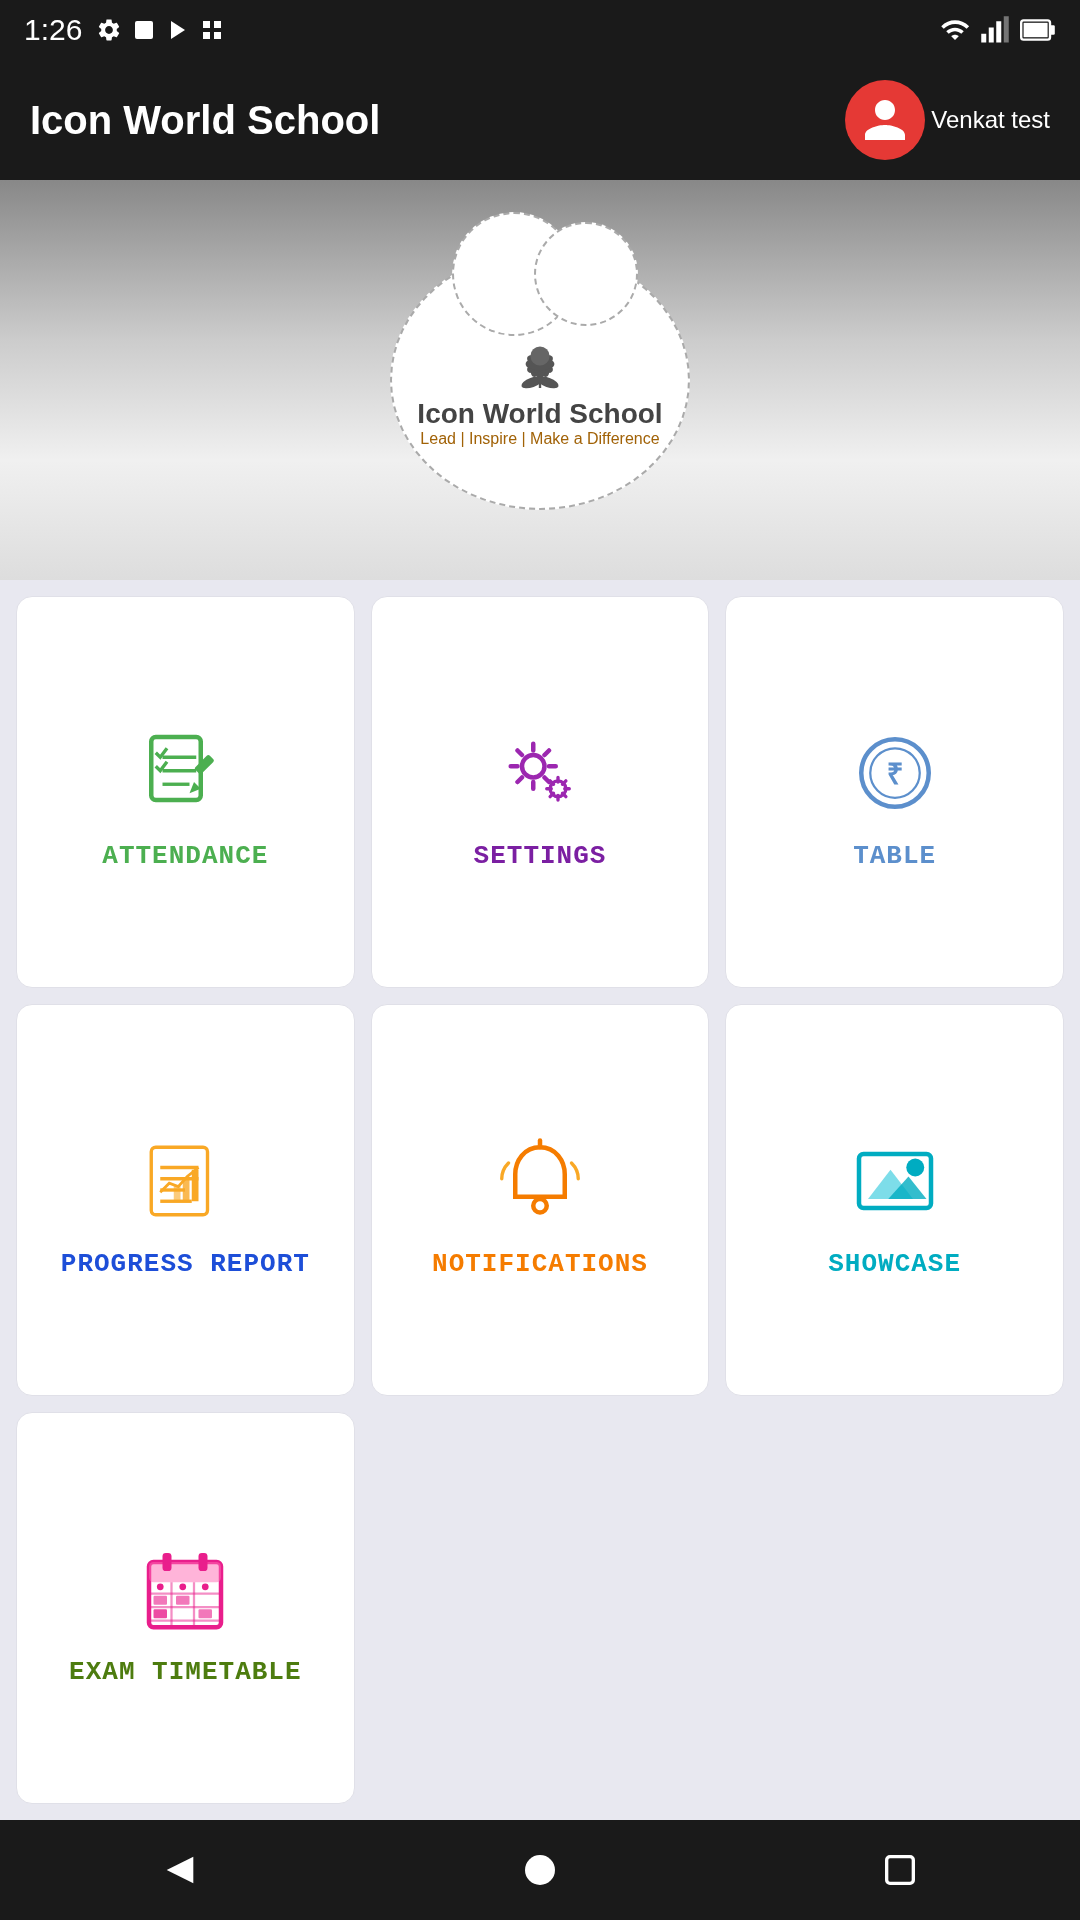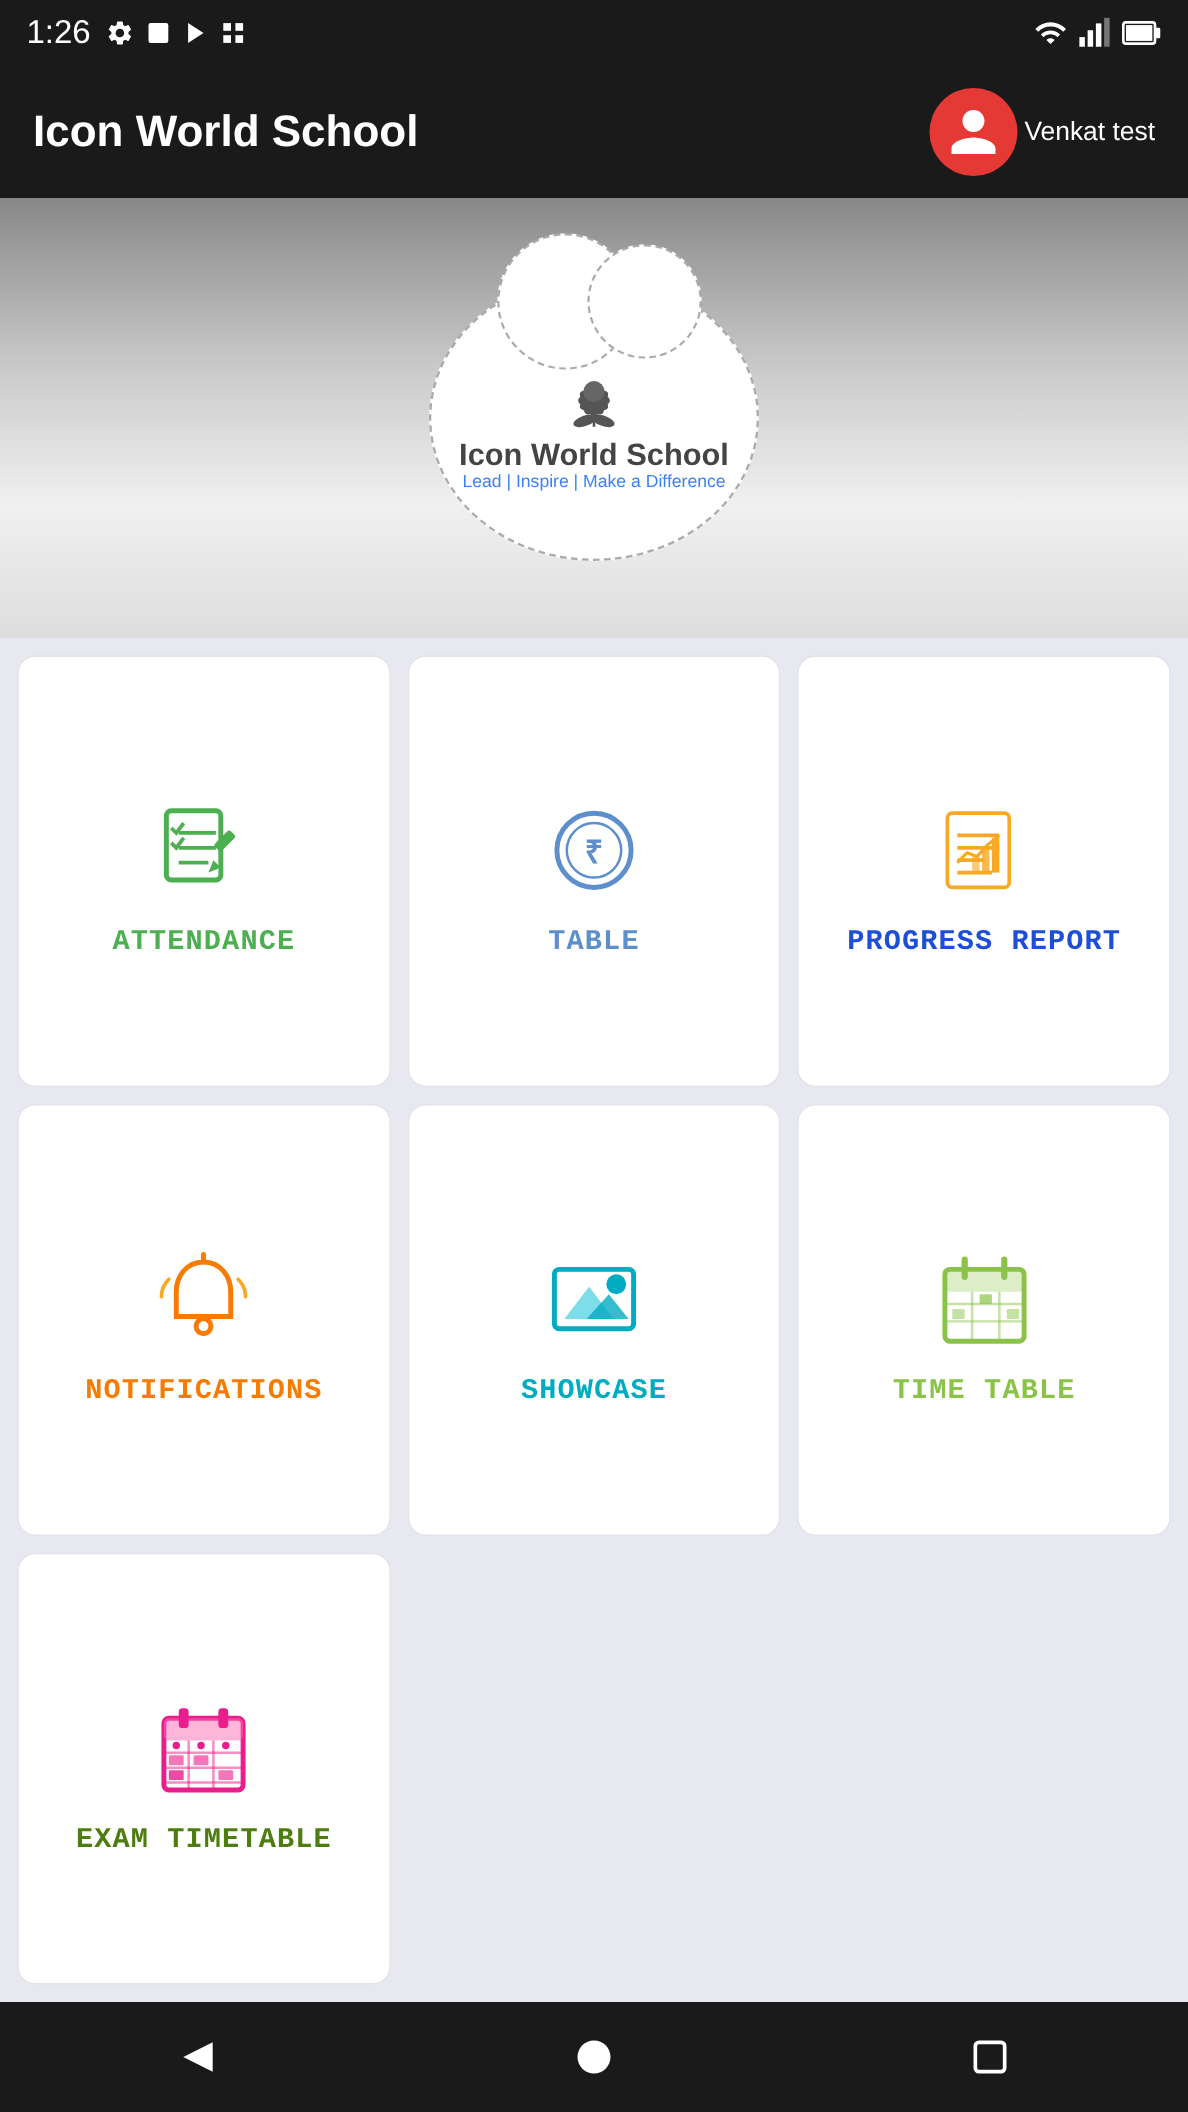--- a/index.html
+++ b/index.html
@@ -142,21 +142,21 @@
     .logo-name {
       font-size: 28px;
       font-weight: bold;
       color: #444;
       z-index: 1;
       text-align: center;
       margin-top: 6px;
     }
     .logo-tagline {
       font-size: 16px;
-      color: #3b82f6;
+      color: #a16207;
       z-index: 1;
       text-align: center;
     }
 
     
     .grid-container {
       flex: 1;
       background: #e8e8f0;
       padding: 16px;
       display: grid;
@@ -329,20 +329,33 @@
         <polyline points="14,22 18,26 24,18" stroke="#4caf50" stroke-width="3" fill="none"></polyline>
         <polyline points="14,34 18,38 24,30" stroke="#4caf50" stroke-width="3" fill="none"></polyline>
 
         <rect x="48" y="36" width="18" height="8" rx="2" fill="#4caf50" transform="rotate(-45 48 36)"></rect>
         <polygon points="44,58 48,48 54,54" fill="#4caf50"></polygon>
       </svg>
     </div>
     <span class="grid-label color-green">ATTENDANCE</span>
   </div>
 
+  <div class="grid-item">
+    <div class="grid-icon">
+      <svg viewBox="0 0 80 80" fill="none">
+
+        <circle cx="34" cy="34" r="10" stroke="#9c27b0" stroke-width="4" fill="none"></circle>
+        <path d="M34,14 L34,20 M54,34 L48,34 M34,54 L34,48 M14,34 L20,34 M48,20 L44,24 M44,44 L48,48 M20,48 L24,44 M24,24 L20,20" stroke="#9c27b0" stroke-width="4" stroke-linecap="round"></path>
+
+        <circle cx="56" cy="54" r="7" stroke="#9c27b0" stroke-width="3" fill="none"></circle>
+        <path d="M56,44 L56,48 M66,54 L62,54 M56,64 L56,60 M46,54 L50,54 M63,47 L60,50 M60,58 L63,61 M49,61 L52,58 M52,50 L49,47" stroke="#9c27b0" stroke-width="3" stroke-linecap="round"></path>
+      </svg>
+    </div>
+    <span class="grid-label color-purple">SETTINGS</span>
+  </div>
 
   <div class="grid-item">
     <div class="grid-icon">
       <svg viewBox="0 0 80 80" fill="none">
         <circle cx="40" cy="40" r="30" stroke="#5c8fcc" stroke-width="4" fill="none"></circle>
         <circle cx="40" cy="40" r="22" stroke="#5c8fcc" stroke-width="2" fill="none"></circle>
 
         <text x="40" y="50" font-size="26" fill="#5c8fcc" text-anchor="middle" font-weight="bold" font-family="Arial">₹</text>
       </svg>
     </div>
@@ -392,43 +405,20 @@
 
         <polygon points="16,56 36,30 56,56" fill="#26c6da" opacity="0.6"></polygon>
         <polygon points="34,56 52,36 68,56" fill="#00acc1" opacity="0.8"></polygon>
 
         <circle cx="58" cy="28" r="8" fill="#00acc1"></circle>
       </svg>
     </div>
     <span class="grid-label color-cyan">SHOWCASE</span>
   </div>
 
-  <div class="grid-item">
-    <div class="grid-icon">
-      <svg viewBox="0 0 80 80" fill="none">
-
-        <rect x="8" y="16" width="64" height="58" rx="4" stroke="#8bc34a" stroke-width="4" fill="none"></rect>
-
-        <rect x="8" y="16" width="64" height="18" rx="4" fill="#8bc34a" opacity="0.3"></rect>
-
-        <line x1="24" y1="8" x2="24" y2="22" stroke="#8bc34a" stroke-width="5" stroke-linecap="round"></line>
-        <line x1="56" y1="8" x2="56" y2="22" stroke="#8bc34a" stroke-width="5" stroke-linecap="round"></line>
-
-        <line x1="8" y1="44" x2="72" y2="44" stroke="#8bc34a" stroke-width="2" opacity="0.5"></line>
-        <line x1="8" y1="58" x2="72" y2="58" stroke="#8bc34a" stroke-width="2" opacity="0.5"></line>
-        <line x1="30" y1="34" x2="30" y2="74" stroke="#8bc34a" stroke-width="2" opacity="0.5"></line>
-        <line x1="52" y1="34" x2="52" y2="74" stroke="#8bc34a" stroke-width="2" opacity="0.5"></line>
-
-        <rect x="14" y="48" width="10" height="8" rx="1" fill="#8bc34a" opacity="0.5"></rect>
-        <rect x="36" y="36" width="10" height="8" rx="1" fill="#8bc34a" opacity="0.7"></rect>
-        <rect x="58" y="48" width="10" height="8" rx="1" fill="#8bc34a" opacity="0.5"></rect>
-      </svg>
-    </div>
-    <span class="grid-label color-lime">TIME TABLE</span>
-  </div>
 
   <div class="grid-item">
     <div class="grid-icon">
       <svg viewBox="0 0 80 80" fill="none">
 
         <rect x="8" y="16" width="64" height="58" rx="4" stroke="#e91e8c" stroke-width="4" fill="none"></rect>
 
         <rect x="8" y="16" width="64" height="18" rx="4" fill="#ff69b4" opacity="0.5"></rect>
 
         <rect x="20" y="8" width="8" height="16" rx="3" fill="#e91e8c"></rect>

